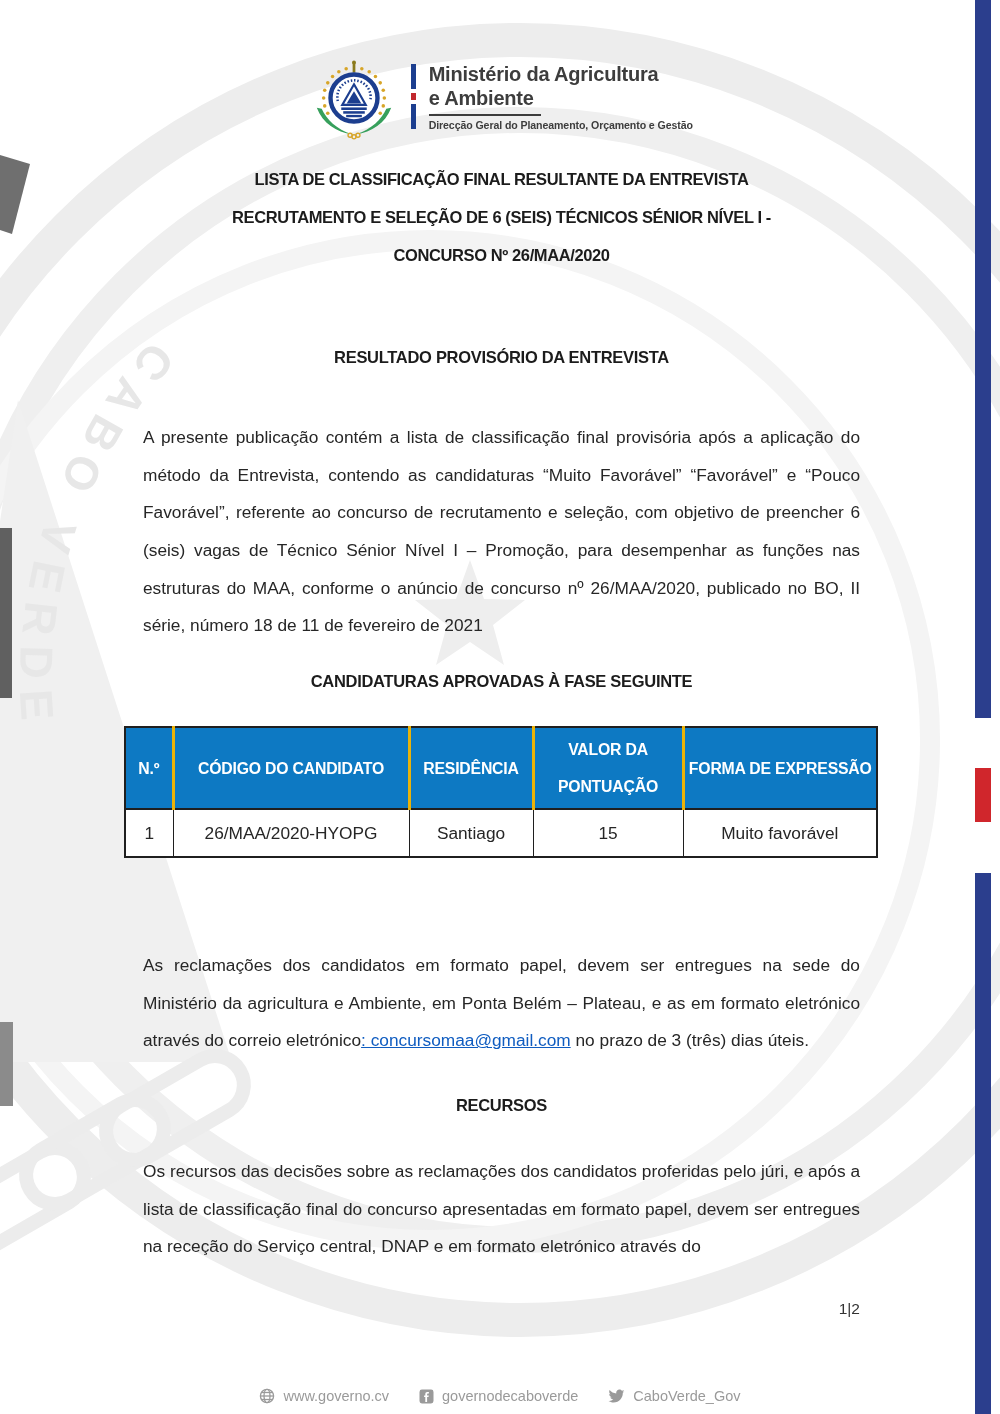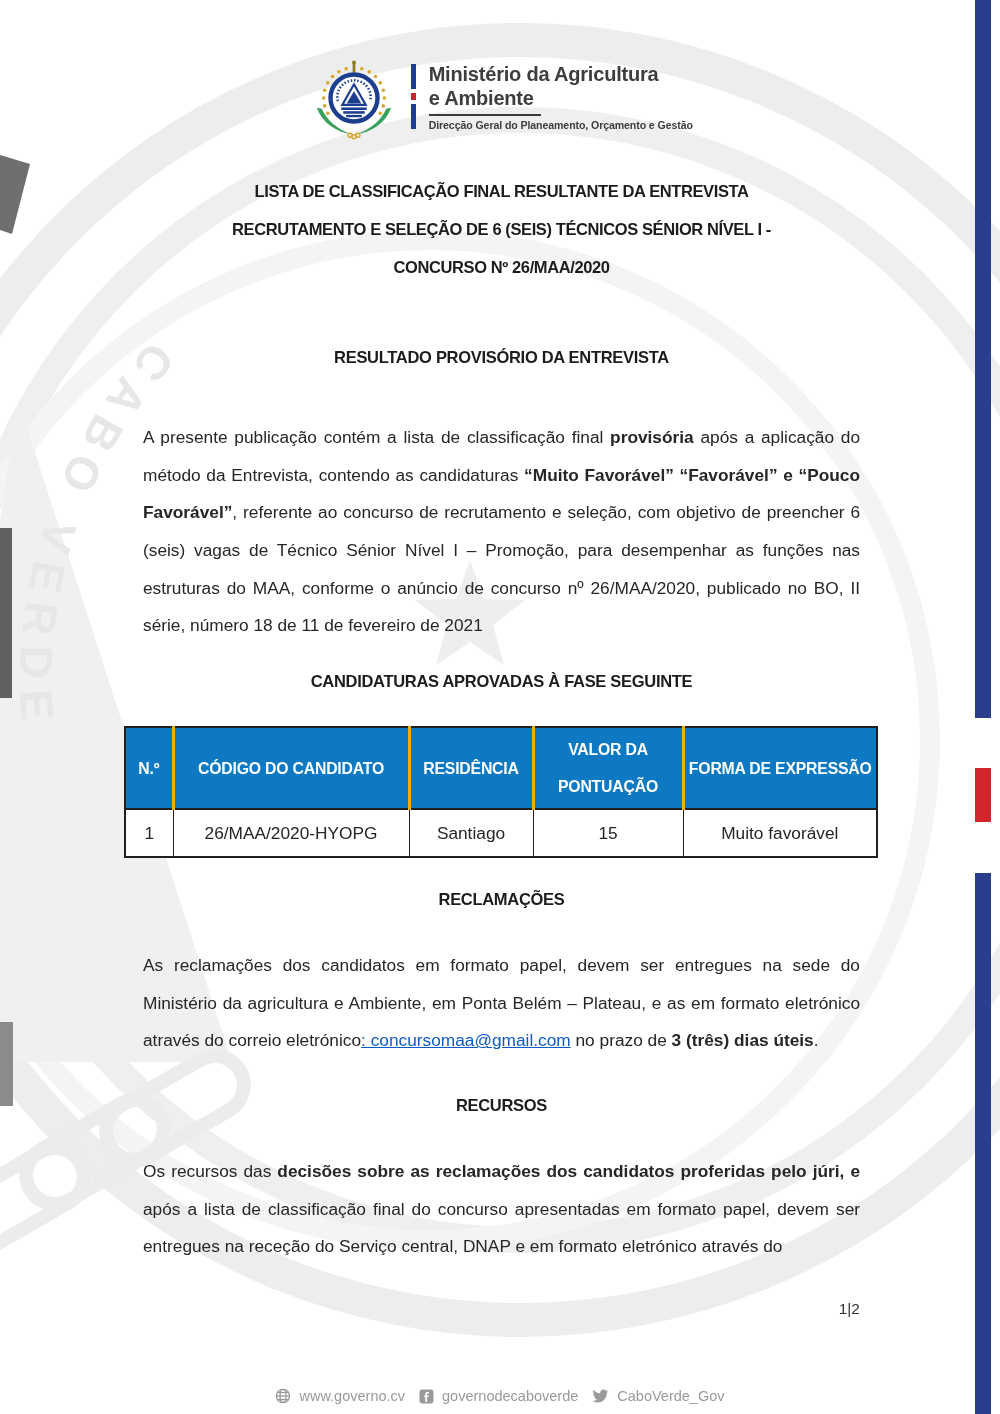--- a/index.html
+++ b/index.html
@@ -25,25 +25,25 @@
   .logo-bar .gap{height:4px;}
   .logo-bar .br{height:7px;background:#c1272d;}
   .logo-bar .b2{height:25px;background:#1c3e8f;}
   .logo-text{padding-top:4px;color:#3d3d3d;}
   .logo-text .l1,.logo-text .l2{font-size:20px;font-weight:bold;line-height:24px;letter-spacing:-0.2px;}
   .logo-text .rule{width:112px;border-top:2.5px solid #3d3d3d;margin:4px 0 3px 0;}
   .logo-text .dept{font-size:10.6px;font-weight:bold;letter-spacing:-0.1px;}
 
   
   .block{position:absolute;left:143px;width:717px;}
-  .title-block{top:156px;text-align:center;}
+  .title-block{top:144px;text-align:center;}
   .title-line{font-size:16.5px;font-weight:bold;line-height:38px;letter-spacing:-0.4px;color:#1c1c1c;}
   .subtitle{top:332px;text-align:center;font-size:16.5px;font-weight:bold;letter-spacing:-0.3px;color:#1c1c1c;}
   .para{font-size:17.3px;line-height:37.6px;text-align:justify;color:#262626;}
-  .para .b{font-weight:bold;}
+  .para .b{font-weight:normal;}
   .para .link{color:var(--link,#0f5cc0);text-decoration:underline;cursor:pointer;}
   .intro{top:386px;}
   .sec-heading{text-align:center;font-size:16.5px;font-weight:bold;letter-spacing:-0.3px;color:#1c1c1c;}
   .h-cand{top:656px;}
   .h-recl{top:874px;}
   .recl{top:914px;}
   .h-rec{top:1080px;}
   .rec{top:1120px;}
   .pagenum{top:1284px;text-align:right;font-size:15.5px;color:#333;}
 
@@ -60,21 +60,21 @@
     height:80px;text-align:center;vertical-align:middle;line-height:37px;
     border-left:3px solid #eab308;border-bottom:2px solid #1f1f1f;padding:0 2px;letter-spacing:-0.2px;
   }
   table.cand th:first-child{border-left:none;}
   table.cand td{
     background:#fff;font-size:17.3px;height:46px;text-align:center;vertical-align:middle;
     border:1.5px solid #1f1f1f;padding:0 2px;
   }
 
   
-  .footer{position:absolute;top:1372px;left:0;right:0;display:flex;justify-content:center;align-items:center;gap:14px;z-index:2;}
+  .footer{position:absolute;top:1372px;left:0;right:0;display:flex;justify-content:center;align-items:center;gap:30px;z-index:2;}
   .f-item{display:flex;align-items:center;gap:8px;color:#9a9a9a;font-size:14.5px;}
   .f-item svg{display:block;}
 </style>
 </head>
 <body>
 
 <div class="page">
 
   <svg class="watermark" width="1000" height="1414" viewBox="0 0 1000 1414" aria-hidden="true">
     <g fill="none">
@@ -202,21 +202,20 @@
               <td>1</td>
               <td>26/MAA/2020-HYOPG</td>
               <td>Santiago</td>
               <td>15</td>
               <td>Muito favorável</td>
             </tr>
           </tbody>
       </table>
     </div>
 
-    <div class="block sec-heading h-recl">RECLAMAÇÕES</div>
     <p class="block para recl"><span>As reclamações dos candidatos em formato papel, devem ser entregues na sede do Ministério da agricultura e Ambiente, em Ponta Belém – Plateau, e as em formato eletrónico através do correio eletrónico</span><a class="link">: concursomaa@gmail.com</a><span> no prazo de </span><span class="b">3 (três) dias úteis</span><span>.</span></p>
 
     <div class="block sec-heading h-rec">RECURSOS</div>
     <p class="block para rec"><span>Os recursos das </span><span class="b">decisões sobre as reclamações dos candidatos proferidas pelo júri, e</span><span> após a lista de classificação final do concurso apresentadas em formato papel, devem ser entregues na receção do Serviço central, DNAP e em formato eletrónico através do</span></p>
 
     <div class="block pagenum">1|2</div>
 
     <div class="footer">
       <div class="f-item">
         <svg width="16" height="16" viewBox="0 0 16 16" fill="none" stroke="#9a9a9a" stroke-width="1.3">

